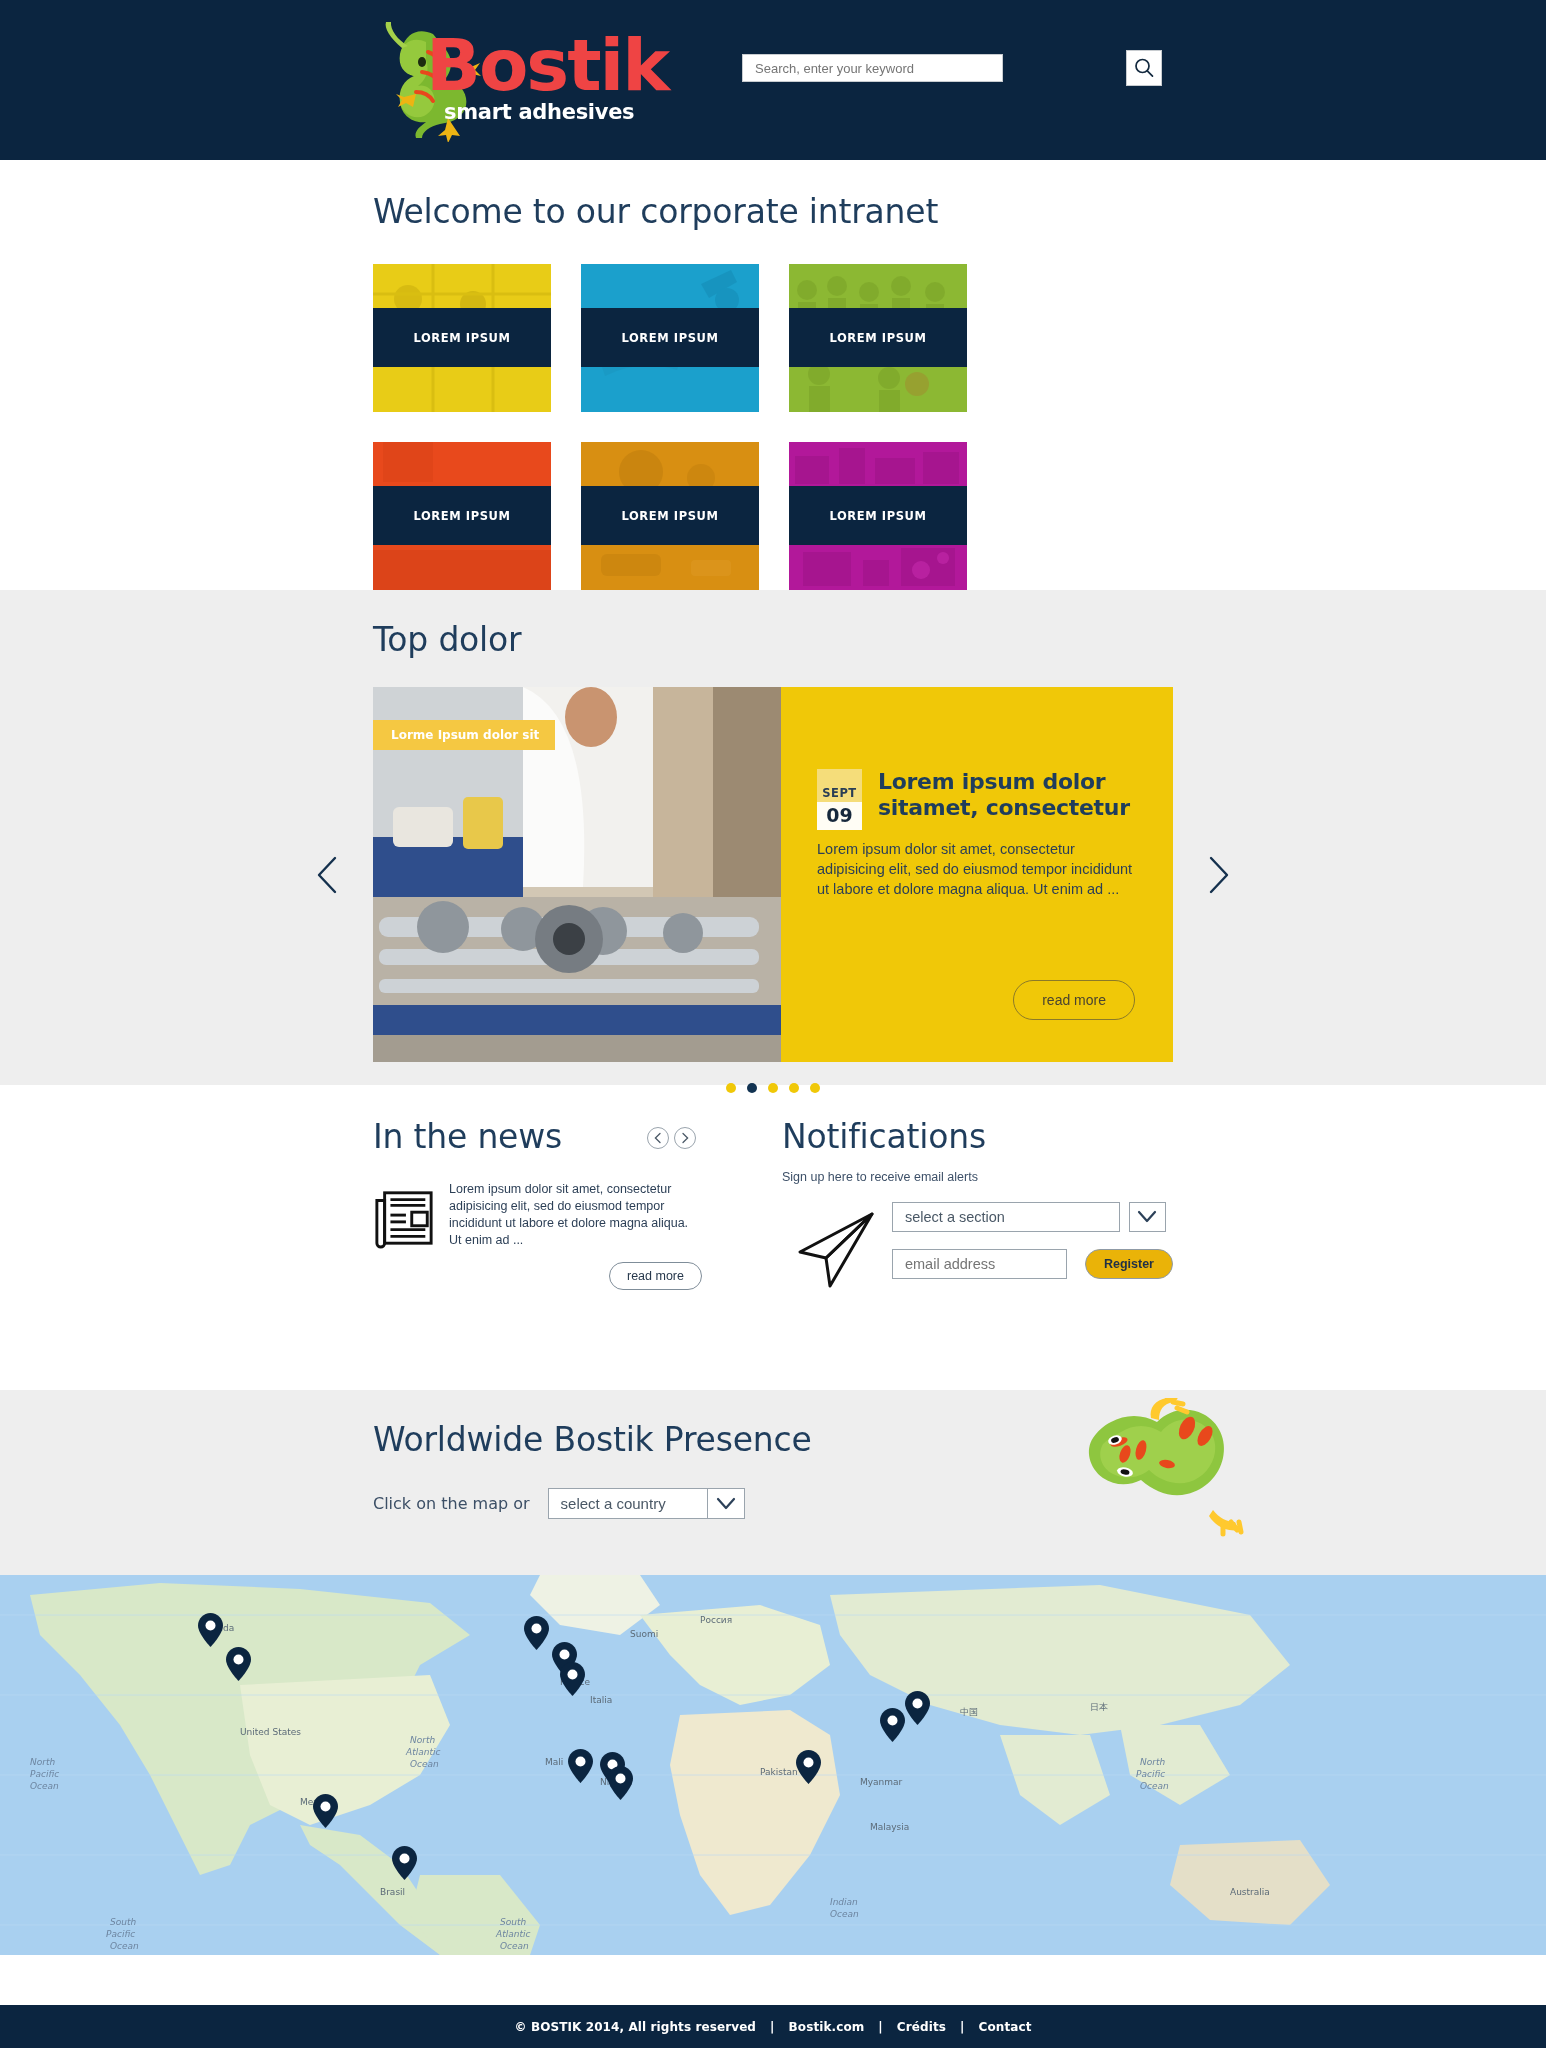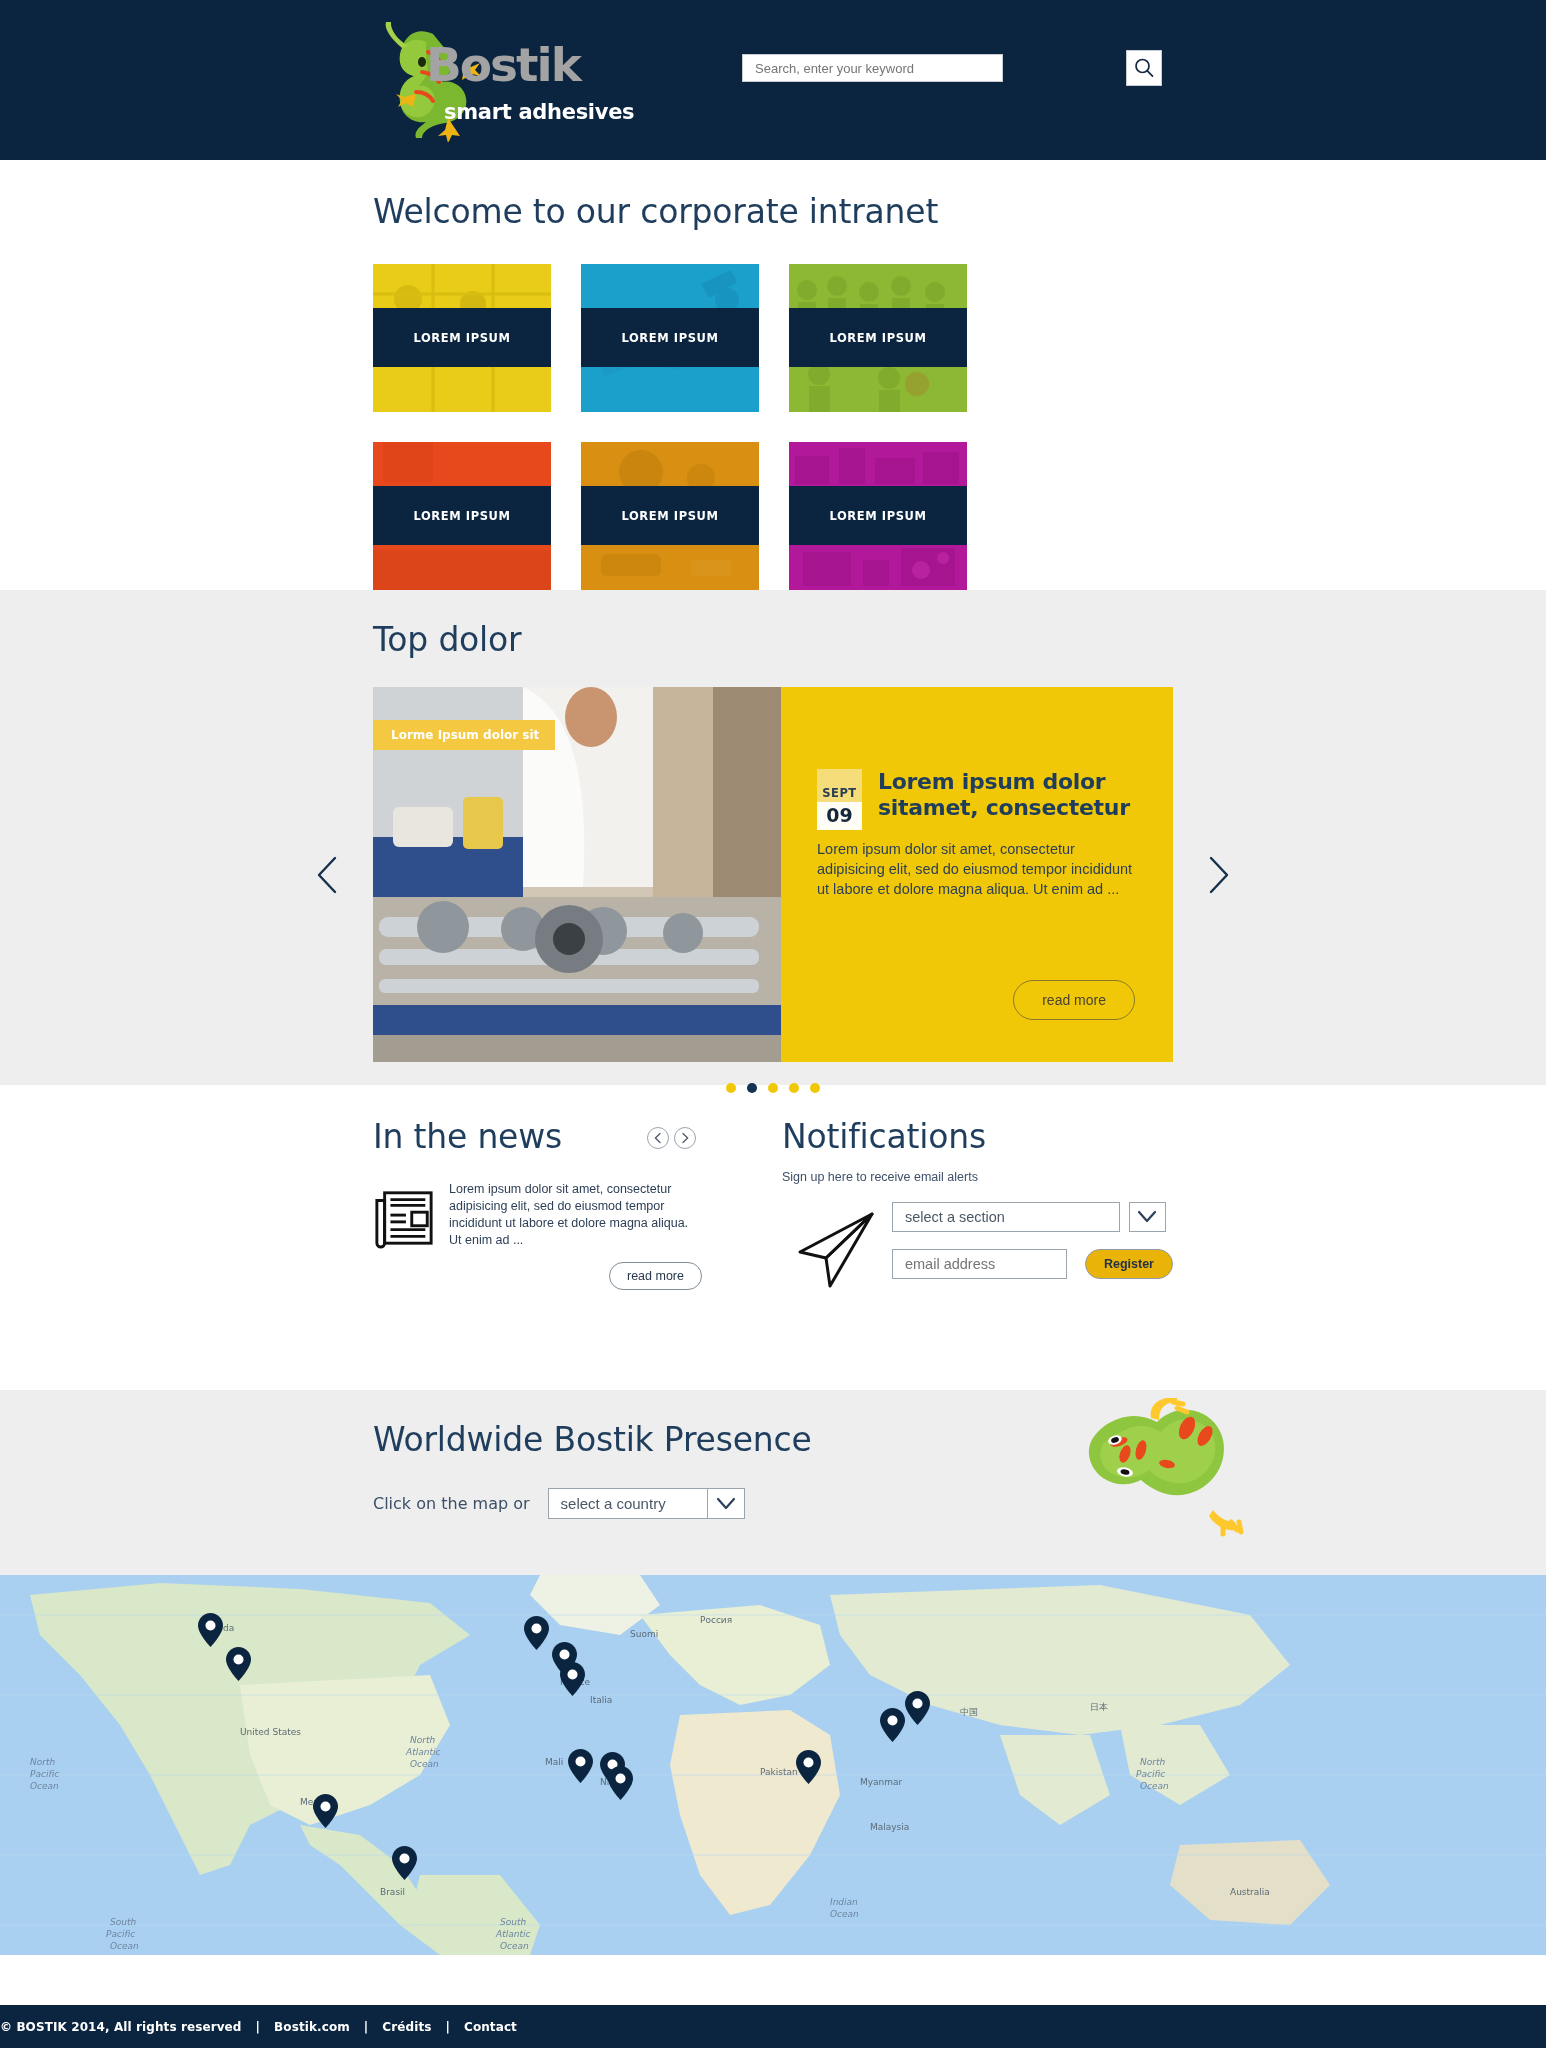--- a/index.html
+++ b/index.html
@@ -16,21 +16,21 @@
   .header{
     height:160px;background:#0b2540;position:relative;
   }
   .logo-wrap{
     position:absolute;left:378px;top:14px;width:260px;height:120px;
   }
   .gecko-logo{position:absolute;left:0;top:8px;width:110px;height:120px;}
   .logo-text{position:absolute;left:48px;top:20px;}
   .logo-name{
     font-family:"DejaVu Sans", sans-serif;
-    font-size:47px;font-weight:bold;color:#a3a3a3;line-height:62px;letter-spacing:-2px;
+    font-size:72px;font-weight:bold;color:#ef4444;line-height:62px;letter-spacing:-2px;
   }
   .logo-tagline{
     font-family:"DejaVu Sans", sans-serif;
     font-size:21px;font-weight:bold;color:#ffffff;margin-top:4px;margin-left:18px;letter-spacing:-0.3px;
   }
   .search-box{
     position:absolute;left:742px;top:54px;width:261px;height:28px;
     background:#fff;border:1px solid #c8ccd0;
   }
   .search-box input{
@@ -159,21 +159,21 @@
   .popup p{font-size:11px;line-height:15px;color:#3c4f66;width:170px;}
   .popup .x{position:absolute;right:12px;top:12px;cursor:pointer;}
   .visit-btn{
     position:absolute;right:14px;bottom:11px;border:1px solid #9aa4ad;border-radius:14px;
     background:#fff;padding:5px 17px;font-size:12px;color:#27384c;cursor:pointer;
     font-family:"Liberation Sans", sans-serif;
   }
 
   
   .footer{
-    height:43px;background:#0b2540;display:flex;align-items:center;
+    height:43px;background:#0b2540;display:flex;align-items:center;justify-content:center;
     gap:0;position:absolute;bottom:0;left:0;right:0;
   }
   .footer span,.footer a{
     font-family:"DejaVu Sans", sans-serif;
     color:#fff;font-size:12px;font-weight:bold;text-decoration:none;letter-spacing:.1px;
   }
   .sep{margin:0 14px;color:#8fa0b3;font-weight:normal;}
 </style>
 </head>
 <body>

